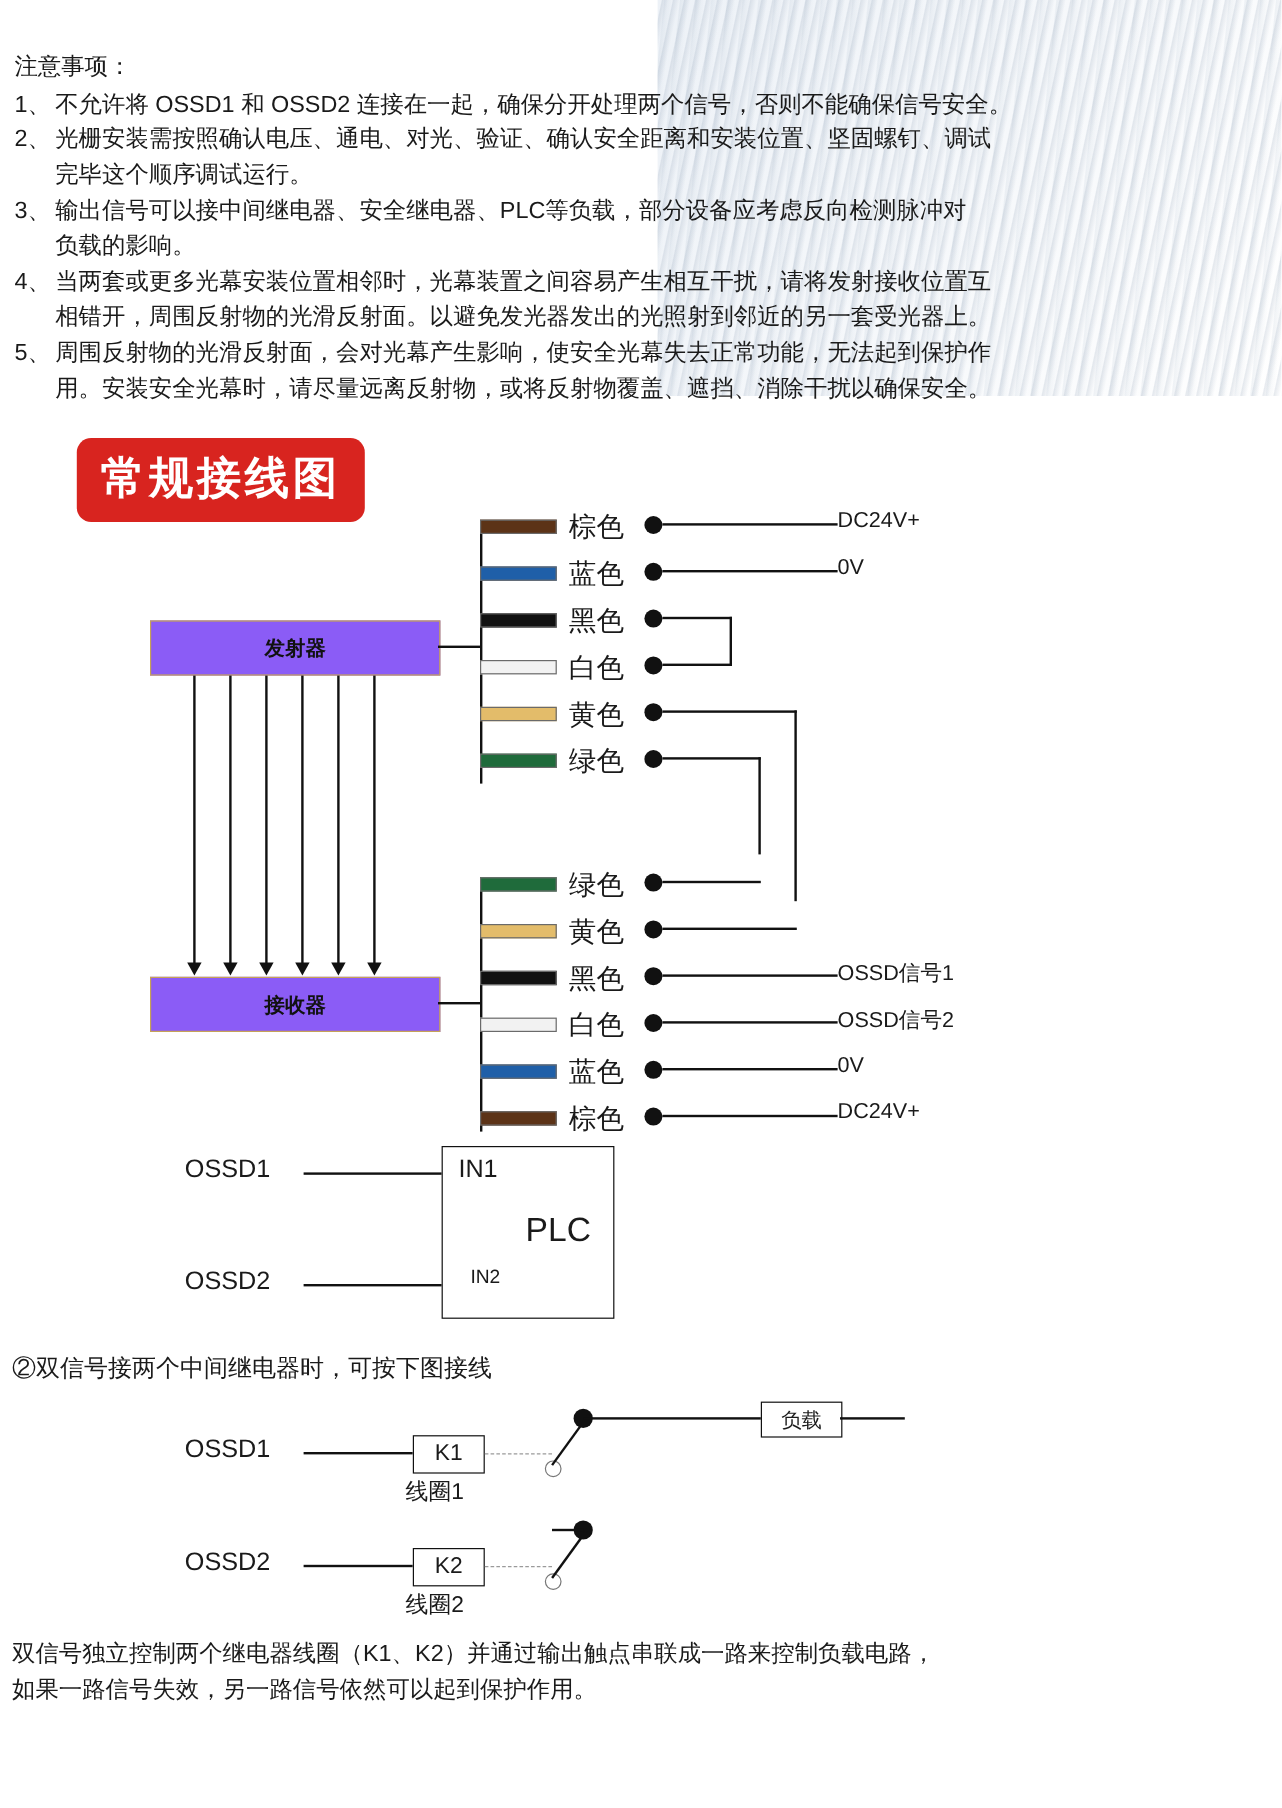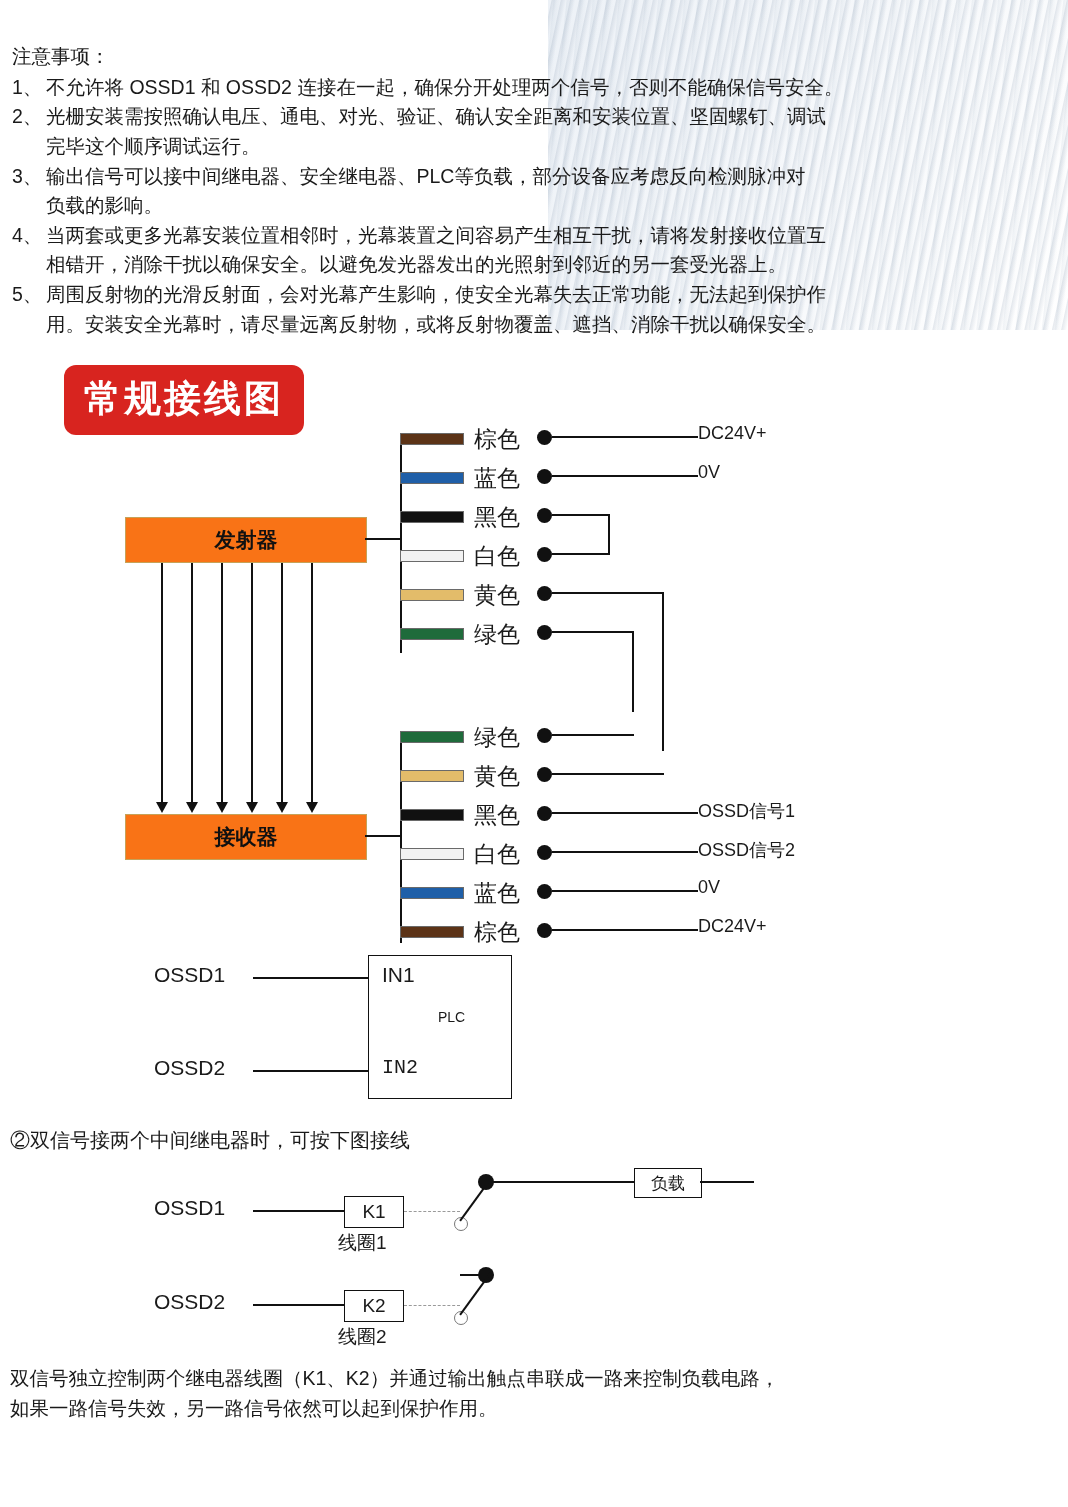--- a/index.html
+++ b/index.html
@@ -55,24 +55,24 @@
   }
 
   
   .wiring {
     position: relative;
     height: 560px;
     margin-top: -58px;
   }
   .box {
     position: absolute;
-    background: #f97316;
+    background: #8b5cf6;
     border: 1px solid #c6a258;
     color: #111;
-    font-size: 21px;
+    font-size: 17px;
     font-weight: bold;
     display: flex;
     align-items: center;
     justify-content: center;
   }
   .emitter { left: 125px; top: 140px; width: 240px; height: 44px; }
   .receiver { left: 125px; top: 437px; width: 240px; height: 44px; }
 
   .arrow {
     position: absolute;
@@ -118,22 +118,22 @@
     margin: 8px 0 0 10px;
   }
   .plc-area { position: relative; height: 182px; }
   .plc-box {
     position: absolute; left: 368px; top: 18px;
     width: 142px; height: 142px;
     border: 1.8px solid #111;
     background: #fff;
   }
   .plc-in1 { position: absolute; left: 382px; top: 26px; font-size: 21px; }
-  .plc-in2 { position: absolute; left: 382px; top: 119px; font-size: 20px; font-family: Liberation Mono, monospace; }
-  .plc-name { position: absolute; left: 438px; top: 72px; font-size: 14px; }
+  .plc-in2 { position: absolute; left: 392px; top: 119px; font-size: 16px; }
+  .plc-name { position: absolute; left: 438px; top: 72px; font-size: 28px; }
   .ossd-lab { position: absolute; font-size: 21px; }
 
   
   .relay-area { position: relative; height: 200px; }
   .kbox {
     position: absolute;
     width: 58px; height: 30px;
     border: 1.6px solid #111;
     background: #fff;
     font-size: 19px;
@@ -199,21 +199,21 @@
       <div class="note-txt">
         <span class="ind">输出信号可以接中间继电器、安全继电器、PLC等负载，部分设备应考虑反向检测脉冲对</span>
         <span class="ind">负载的影响。</span>
       </div>
     </div>
 
     <div class="note-row">
       <div class="note-num">4、</div>
       <div class="note-txt">
         <span class="ind">当两套或更多光幕安装位置相邻时，光幕装置之间容易产生相互干扰，请将发射接收位置互</span>
-        <span class="ind">相错开，消除干扰以确保安全。以避免发光器发出的光照射到邻近的另一套受光器上。</span>
+        <span class="ind">相错开，周围反射物的光滑反射面。以避免发光器发出的光照射到邻近的另一套受光器上。</span>
       </div>
     </div>
 
     <div class="note-row">
       <div class="note-num">5、</div>
       <div class="note-txt">
         <span class="ind">周围反射物的光滑反射面，会对光幕产生影响，使安全光幕失去正常功能，无法起到保护作</span>
         <span class="ind">用。安装安全光幕时，请尽量远离反射物，或将反射物覆盖、遮挡、消除干扰以确保安全。</span>
       </div>
     </div>

